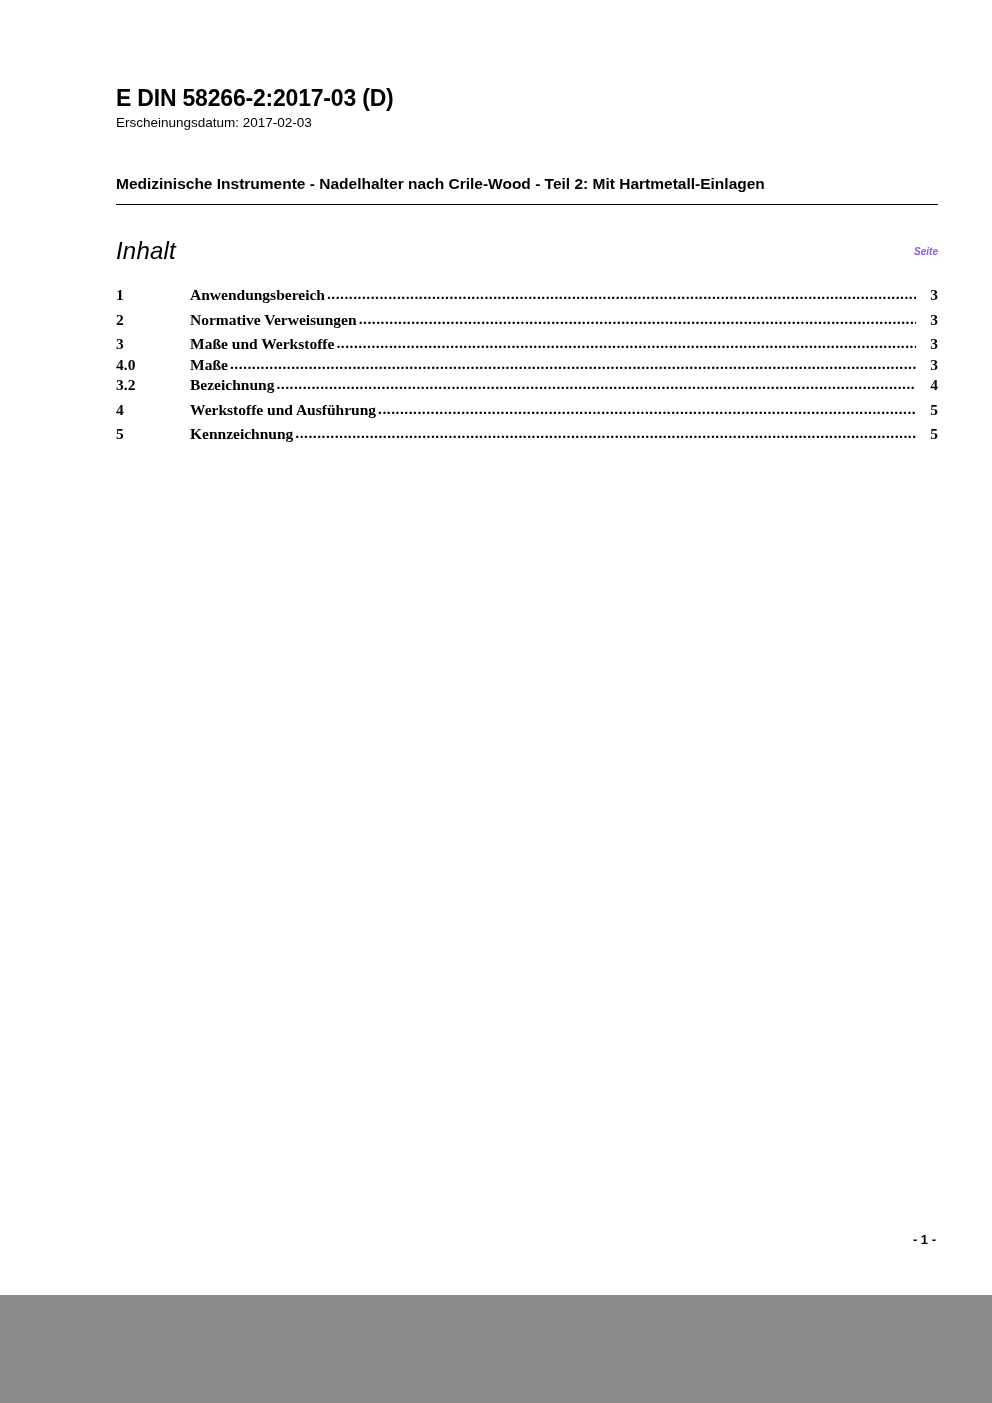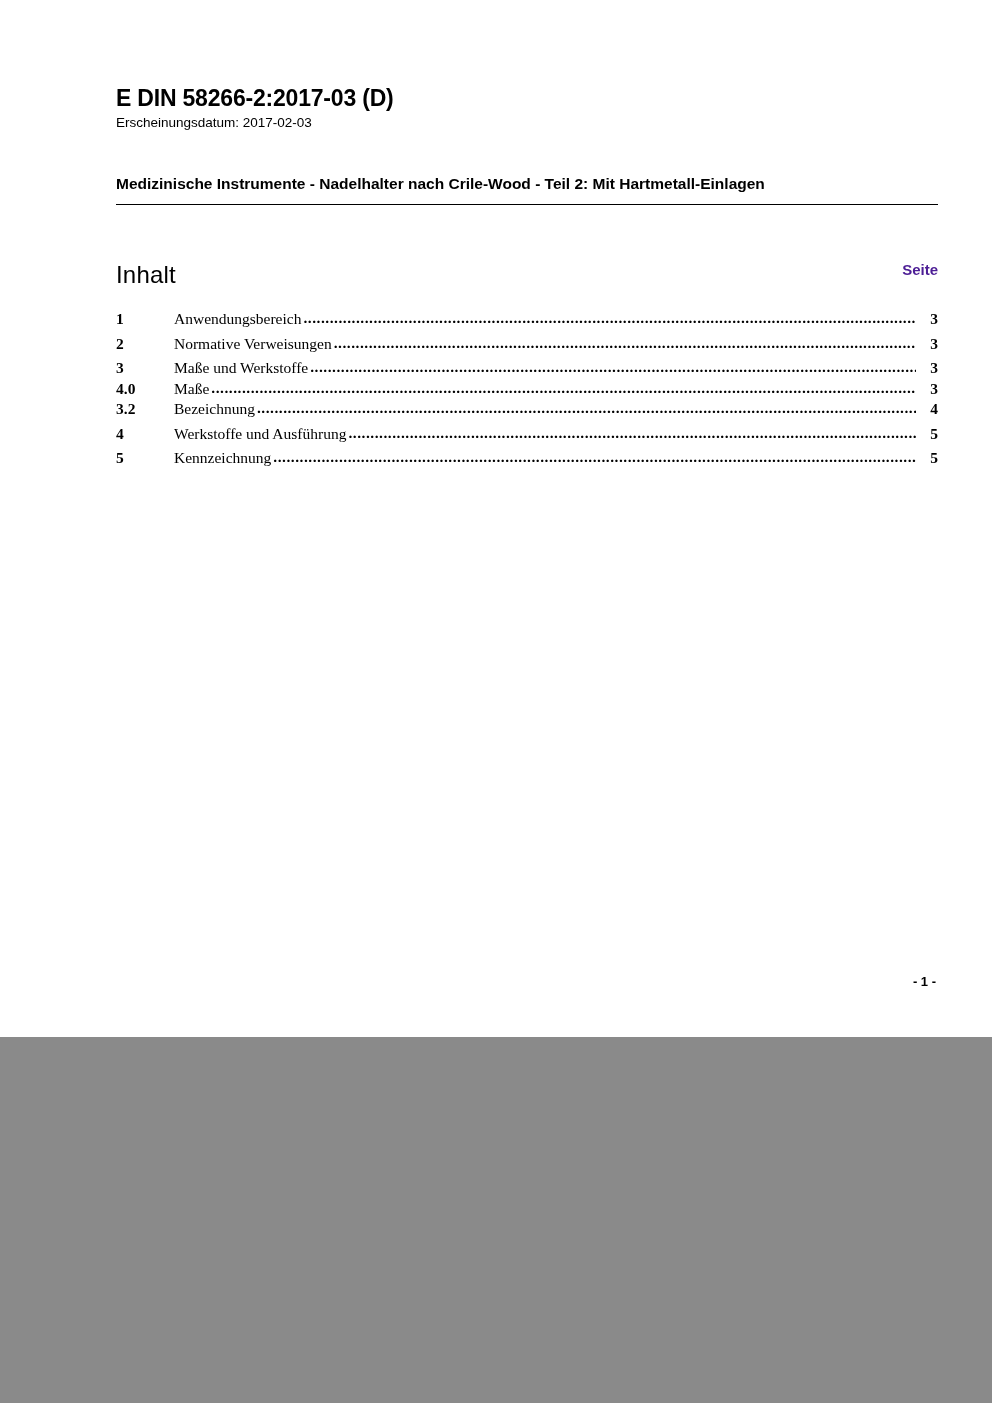--- a/index.html
+++ b/index.html
@@ -6,21 +6,21 @@
     margin: 0;
     padding: 0;
     background: #8a8a8a;
   }
   body {
     font-family: "Liberation Sans", sans-serif;
   }
   .page {
     position: relative;
     width: 992px;
-    height: 1037px;
+    height: 1295px;
     background: #ffffff;
     margin: 0 auto;
     box-sizing: border-box;
     overflow: hidden;
   }
   .content {
     position: absolute;
     left: 116px;
     top: 0;
     width: 822px;
@@ -48,33 +48,34 @@
     max-width: 790px;
   }
   .rule {
     border: none;
     border-top: 1px solid #000;
     margin: 9px 0 0 0;
     width: 822px;
   }
   .toc-head {
     display: flex;
-    align-items: flex-start;
+    align-items: center;
     justify-content: space-between;
-    margin-top: 56px;
+    margin-top: 32px;
+    font-style: italic;
   }
   .toc-head-title {
     font-size: 24px;
     color: #000;
     letter-spacing: 0.2px;
   }
   .toc-head-page {
-    font-size: 15px;
-    font-weight: bold;
-    color: #4c1d95;
+    font-size: 10px;
+    font-weight: bold;
+    color: #8b5cf6;
   }
   .toc-list {
     margin-top: 22px;
   }
   .toc-row {
     display: flex;
     align-items: flex-end;
     font-family: "Liberation Serif", serif;
     font-size: 15.5px;
     color: #000;
@@ -87,23 +88,24 @@
   .toc-row.tight {
     margin-bottom: 5px;
   }
   .toc-num {
     font-weight: bold;
     width: 58px;
     flex: 0 0 58px;
     white-space: nowrap;
   }
   .toc-label {
-    font-weight: normal;
+    font-weight: bold;
     white-space: nowrap;
     padding-right: 2px;
+    margin-left: 16px;
   }
   .toc-dots {
     flex: 1 1 auto;
     overflow: hidden;
     white-space: nowrap;
     font-weight: bold;
     letter-spacing: 0.5px;
     position: relative;
     bottom: 1px;
   }

